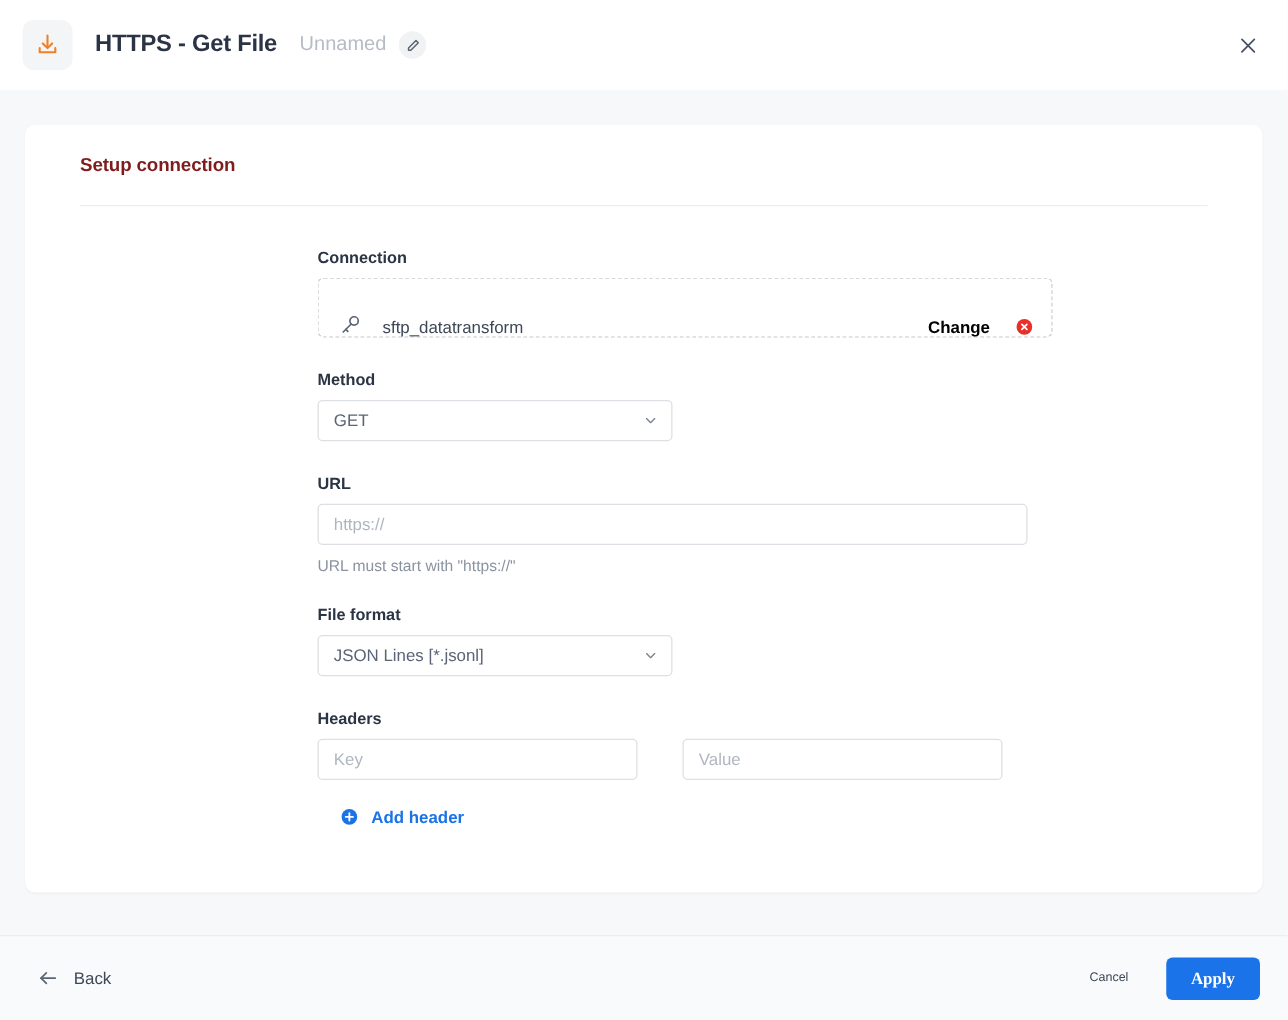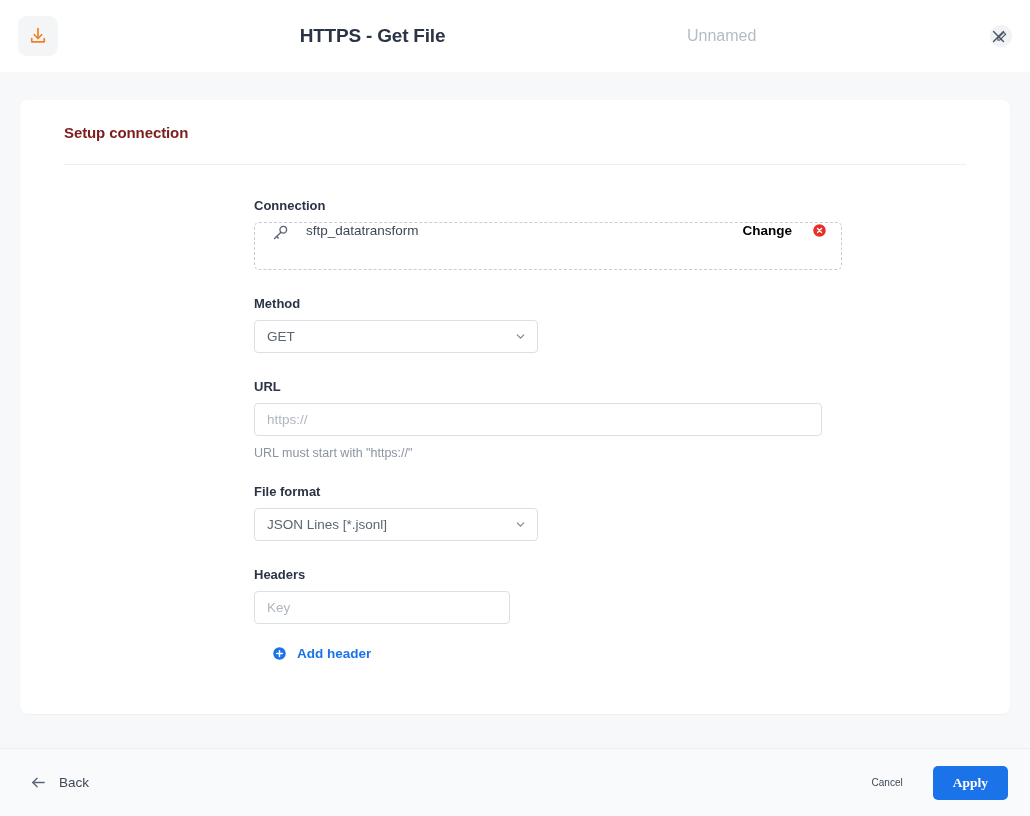--- a/index.html
+++ b/index.html
@@ -27,21 +27,20 @@
 
   
   .header {
     height: 72px;
     min-height: 72px;
     background: #ffffff;
     display: flex;
     align-items: center;
     padding: 0 18px 0 18px;
     position: relative;
-    justify-content: space-between;
   }
 
   .app-icon {
     width: 40px;
     height: 40px;
     border-radius: 9px;
     background: #f4f5f7;
     display: flex;
     align-items: center;
     justify-content: center;
@@ -134,21 +133,21 @@
 
   .field-group { margin-bottom: 18px; }
 
   
   .connection-box {
     width: 588px;
     height: 48px;
     border: 1px dashed #c8ccd3;
     border-radius: 5px;
     display: flex;
-    align-items: flex-start;
+    align-items: flex-end;
     padding: 0 14px 0 16px;
     background: #ffffff;
   }
 
   .connection-name {
     font-size: 13.5px;
     color: #3d4757;
     margin-left: 16px;
     flex: 1 1 auto;
   }
@@ -360,20 +359,21 @@
             <svg width="13" height="13" viewBox="0 0 24 24" fill="none" stroke="#7a828f" stroke-width="2" stroke-linecap="round" stroke-linejoin="round">
               <path d="M6 9l6 6 6-6"></path>
             </svg>
           </div>
         </div>
 
         <div class="field-group" style="margin-top:26px;">
           <div class="field-label">Headers</div>
           <div class="headers-row">
             <input class="header-input" type="text" value="" placeholder="Key" style="">
+            <input class="header-input" type="text" value="" placeholder="Value" style="">
           </div>
           <div class="add-header">
             <svg width="15" height="15" viewBox="0 0 24 24">
               <circle cx="12" cy="12" r="10" fill="#1a73e8"></circle>
               <path d="M12 7.4v9.2M7.4 12h9.2" stroke="#ffffff" stroke-width="2.4" stroke-linecap="round"></path>
             </svg>
             <span class="add-header-label">Add header</span>
           </div>
         </div>
 

